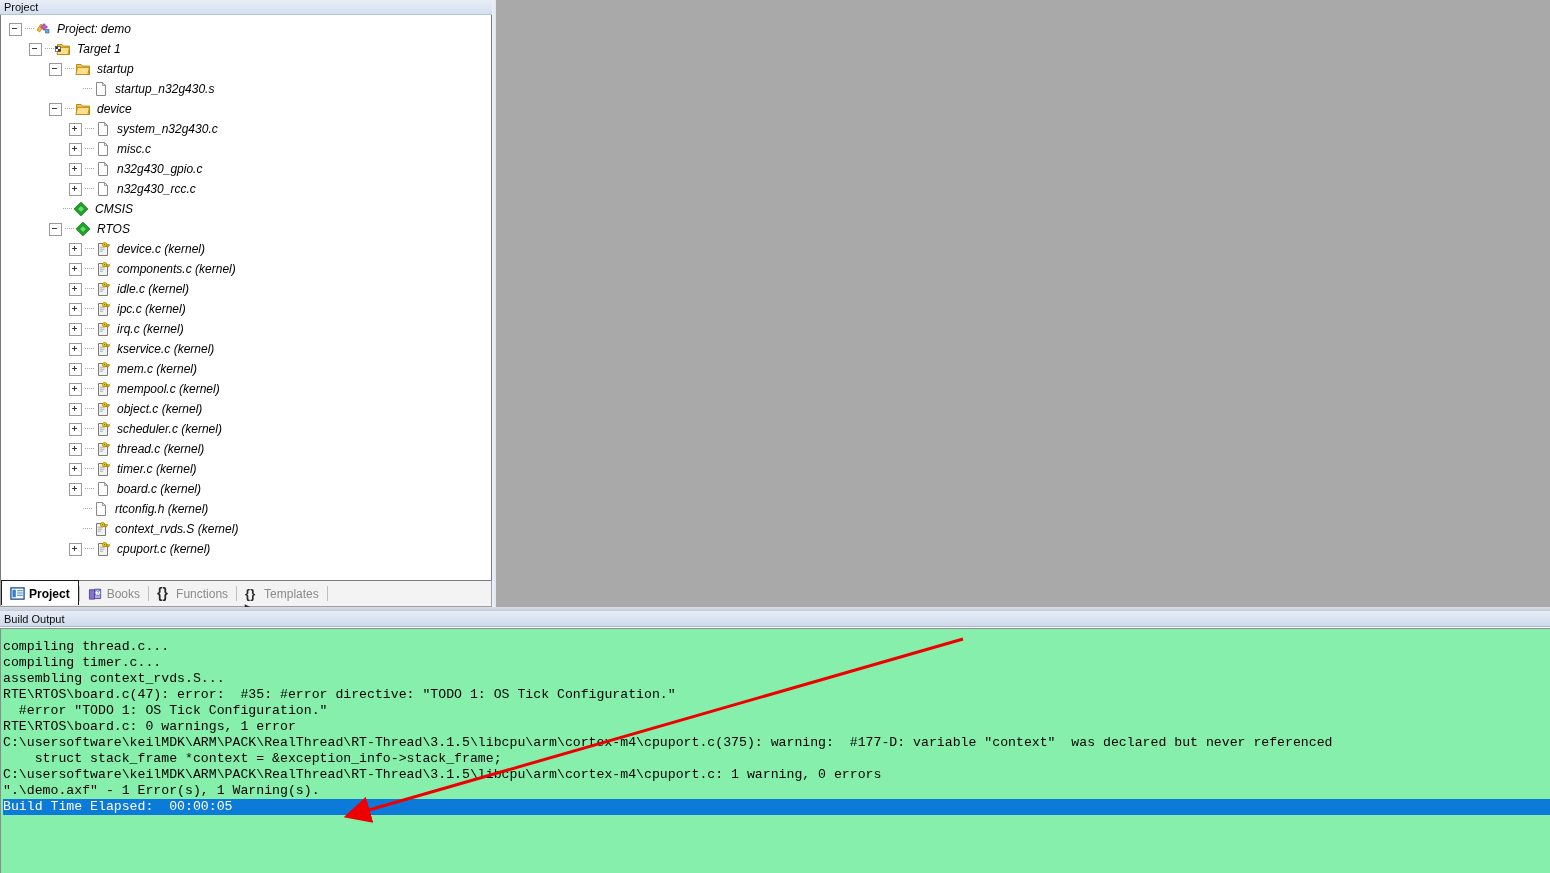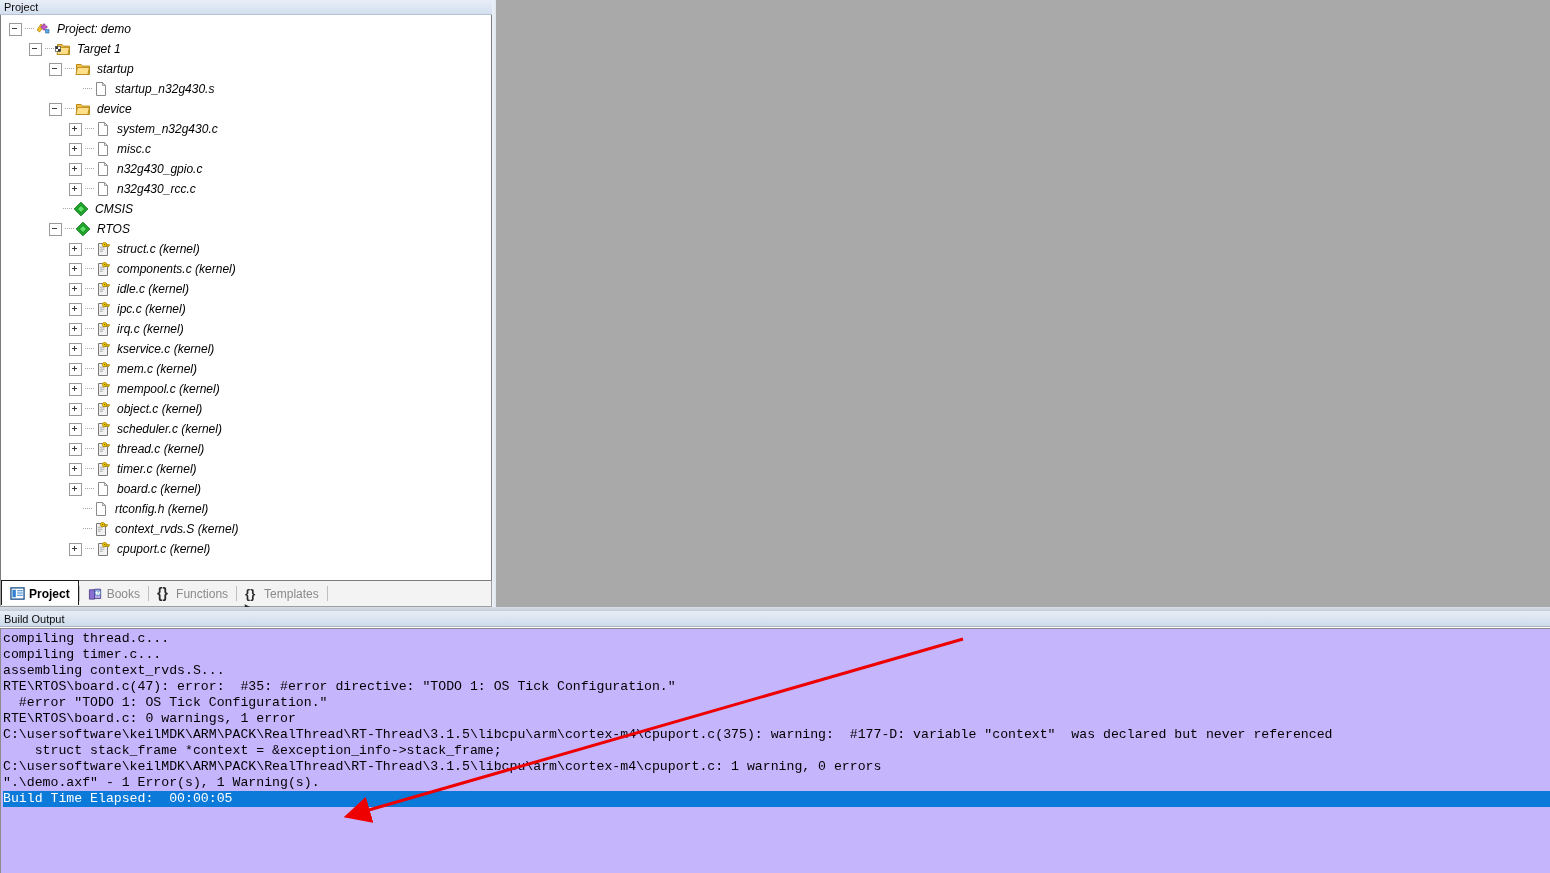--- a/index.html
+++ b/index.html
@@ -113,25 +113,25 @@
   #build-titlebar{
     position:absolute;left:0;top:4px;width:1550px;height:16px;
     background:linear-gradient(to bottom,#e6edf6 0%,#cfdbeb 100%);
     border-bottom:1px solid #a9b6c6;
     box-sizing:border-box;
     display:flex;align-items:center;padding-left:4px;
   }
   #build-title{font-size:11px;line-height:14px;color:#0b0b0b;}
   #build-body{
     position:absolute;left:0;top:21px;width:1550px;height:245px;
-    background:#c4b5fd;
+    background:#86efac;
     border:1px solid #8c8c8c;border-bottom:none;border-right:none;
     box-sizing:border-box;
     overflow:hidden;
-    padding:2px 0 0 2px;
+    padding:10px 0 0 2px;
   }
   .oline{
     font-family:"Liberation Mono","DejaVu Sans Mono",monospace;
     font-size:13.2px;line-height:16px;height:16px;
     white-space:pre;color:#000;letter-spacing:0px;
   }
   .oline.sel{
     background:#0b7ad8;color:#ffffff;width:1550px;
   }
 
@@ -277,21 +277,21 @@
           <span class="exp plus"></span>
           <span class="dots"></span>
           <span class="ico"><svg width="16" height="16" viewBox="0 0 16 16">
               <path d="M3.5 2.5 h6 l3 3 v9 h-9 z" fill="#f2f2f2" stroke="#7a7a7a" stroke-width="1"></path>
               <path d="M9.5 2.5 l3 3 h-3 z" fill="#d8d8d8" stroke="#7a7a7a" stroke-width="0.8"></path>
               <path d="M4.8 6.2 h4.6 M4.8 8.2 h4.6 M4.8 10.2 h3.2" stroke="#9a9a9a" stroke-width="0.8"></path>
               <circle cx="9.6" cy="3.6" r="2.2" fill="#ffd400" stroke="#a07d00" stroke-width="0.8"></circle>
               <circle cx="9.6" cy="3.6" r="0.8" fill="#8a6a00"></circle>
               <path d="M11.3 3.6 h3.2 v1.1 h-0.9 v1.1 h-1.0 v-1.1 h-1.3 z" fill="#ffd400" stroke="#a07d00" stroke-width="0.7"></path>
             </svg></span>
-          <span class="label">struct.c (kernel)</span>
+          <span class="label">device.c (kernel)</span>
         </div>
         <div class="node">
           <span class="indent" style="width: 68px;"></span>
           <span class="exp plus"></span>
           <span class="dots"></span>
           <span class="ico"><svg width="16" height="16" viewBox="0 0 16 16">
               <path d="M3.5 2.5 h6 l3 3 v9 h-9 z" fill="#f2f2f2" stroke="#7a7a7a" stroke-width="1"></path>
               <path d="M9.5 2.5 l3 3 h-3 z" fill="#d8d8d8" stroke="#7a7a7a" stroke-width="0.8"></path>
               <path d="M4.8 6.2 h4.6 M4.8 8.2 h4.6 M4.8 10.2 h3.2" stroke="#9a9a9a" stroke-width="0.8"></path>
               <circle cx="9.6" cy="3.6" r="2.2" fill="#ffd400" stroke="#a07d00" stroke-width="0.8"></circle>

